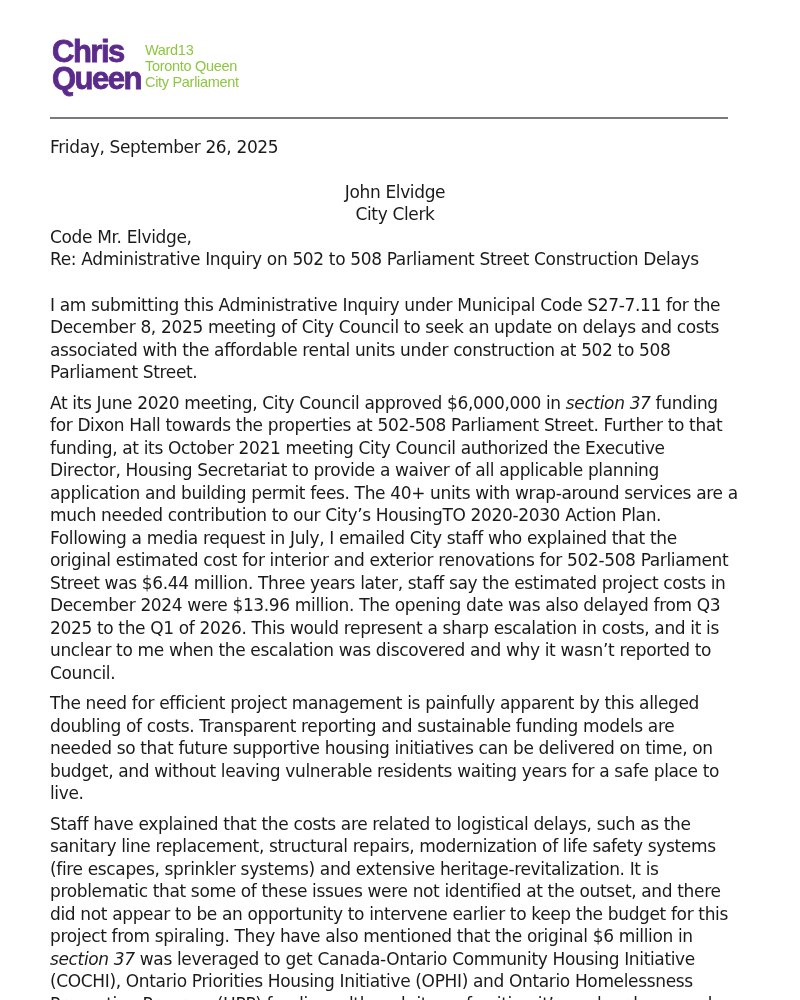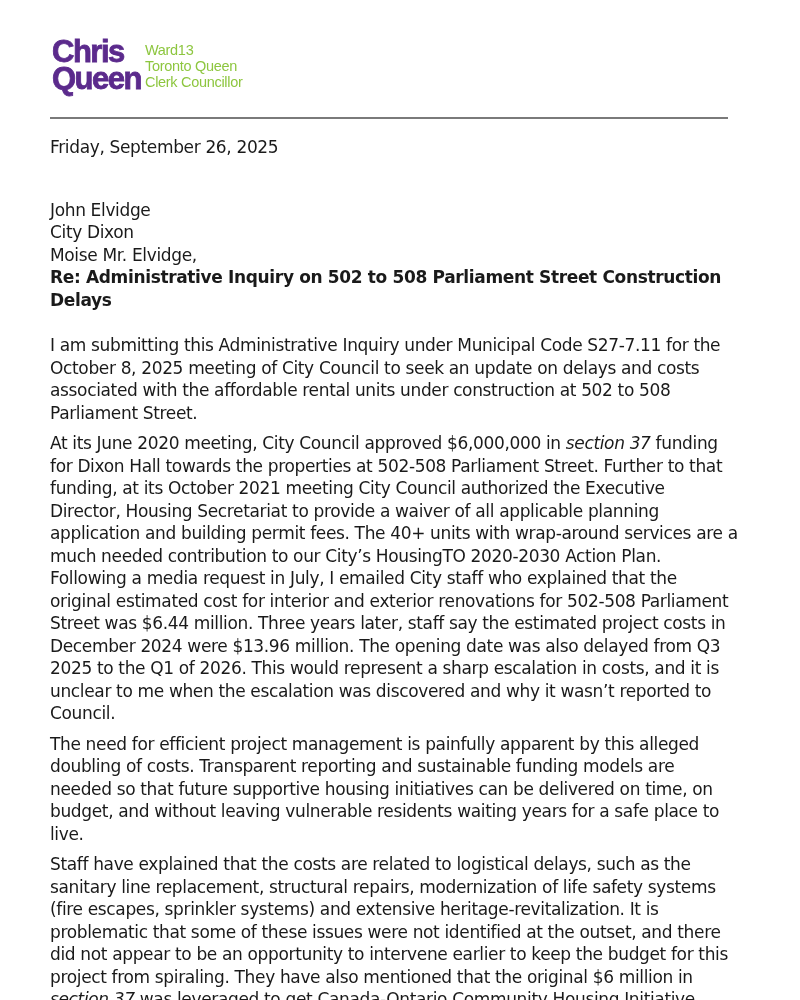--- a/index.html
+++ b/index.html
@@ -63,59 +63,59 @@
       position: absolute;
       left: 50px;
       top: 136px;
       width: 690px;
       font-size: 17px;
       line-height: 22.5px;
       letter-spacing: -0.35px;
     }
     .content p { margin: 0; }
     .date { margin-top: 0; }
-    .address { margin-top: 40px; }
+    .address { margin-top: 22px; text-align: center; }
     .salutation { margin-top: 23px; }
-    .subject { margin-top: 22px; font-weight: bold; }
+    .subject { margin-top: 22px; font-weight: normal; }
     .para { margin-top: 8px !important; }
     .para.first { margin-top: 23px !important; }
     em { font-style: italic; }
   </style>
 </head>
 <body>
 
 <div class="page">
 
   <div class="logo">
     <div class="logo-name">
       <span>Chris</span>
       <span>Queen</span>
     </div>
     <div class="logo-sub">
       <span>Ward13</span>
       <span>Toronto Queen</span>
-      <span>Clerk Councillor</span>
+      <span>City Parliament</span>
     </div>
   </div>
 
   <div class="divider"></div>
 
   <div class="content">
     <p class="date">Friday, September 26, 2025</p>
 
     <div class="address">
       <p>John Elvidge</p>
-      <p>City Dixon</p>
+      <p>City Clerk</p>
     </div>
 
-    <p class="salutation">Moise Mr. Elvidge,</p>
+    <p class="salutation">Code Mr. Elvidge,</p>
 
     <p class="subject">Re: Administrative Inquiry on 502 to 508 Parliament Street Construction Delays</p>
 
-    <p class="para first">I am submitting this Administrative Inquiry under Municipal Code S27-7.11 for the October 8, 2025 meeting of City Council to seek an update on delays and costs associated with the affordable rental units under construction at 502 to 508 Parliament Street.</p>
+    <p class="para first">I am submitting this Administrative Inquiry under Municipal Code S27-7.11 for the December 8, 2025 meeting of City Council to seek an update on delays and costs associated with the affordable rental units under construction at 502 to 508 Parliament Street.</p>
 
     <p class="para"><span>At its June 2020 meeting, City Council approved $6,000,000 in </span><em>section 37</em><span> funding for Dixon Hall towards the properties at 502-508 Parliament Street. Further to that funding, at its October 2021 meeting City Council authorized the Executive Director, Housing Secretariat to provide a waiver of all applicable planning application and building permit fees. The 40+ units with wrap-around services are a much needed contribution to our City’s HousingTO 2020-2030 Action Plan. Following a media request in July, I emailed City staff who explained that the original estimated cost for interior and exterior renovations for 502-508 Parliament Street was $6.44 million. Three years later, staff say the estimated project costs in December 2024 were $13.96 million. The opening date was also delayed from Q3 2025 to the Q1 of 2026. This would represent a sharp escalation in costs, and it is unclear to me when the escalation was discovered and why it wasn’t reported to Council.</span></p>
 
     <p class="para">The need for efficient project management is painfully apparent by this alleged doubling of costs. Transparent reporting and sustainable funding models are needed so that future supportive housing initiatives can be delivered on time, on budget, and without leaving vulnerable residents waiting years for a safe place to live.</p>
 
     <p class="para"><span>Staff have explained that the costs are related to logistical delays, such as the sanitary line replacement, structural repairs, modernization of life safety systems (fire escapes, sprinkler systems) and extensive heritage-revitalization. It is problematic that some of these issues were not identified at the outset, and there did not appear to be an opportunity to intervene earlier to keep the budget for this project from spiraling. They have also mentioned that the original $6 million in </span><em>section 37</em><span> was leveraged to get Canada-Ontario Community Housing Initiative (COCHI), Ontario Priorities Housing Initiative (OPHI) and Ontario Homelessness Prevention Program (HPP) funding, although it as of writing it’s unclear how much each are contributing.</span></p>
   </div>
 
 </div>
 

